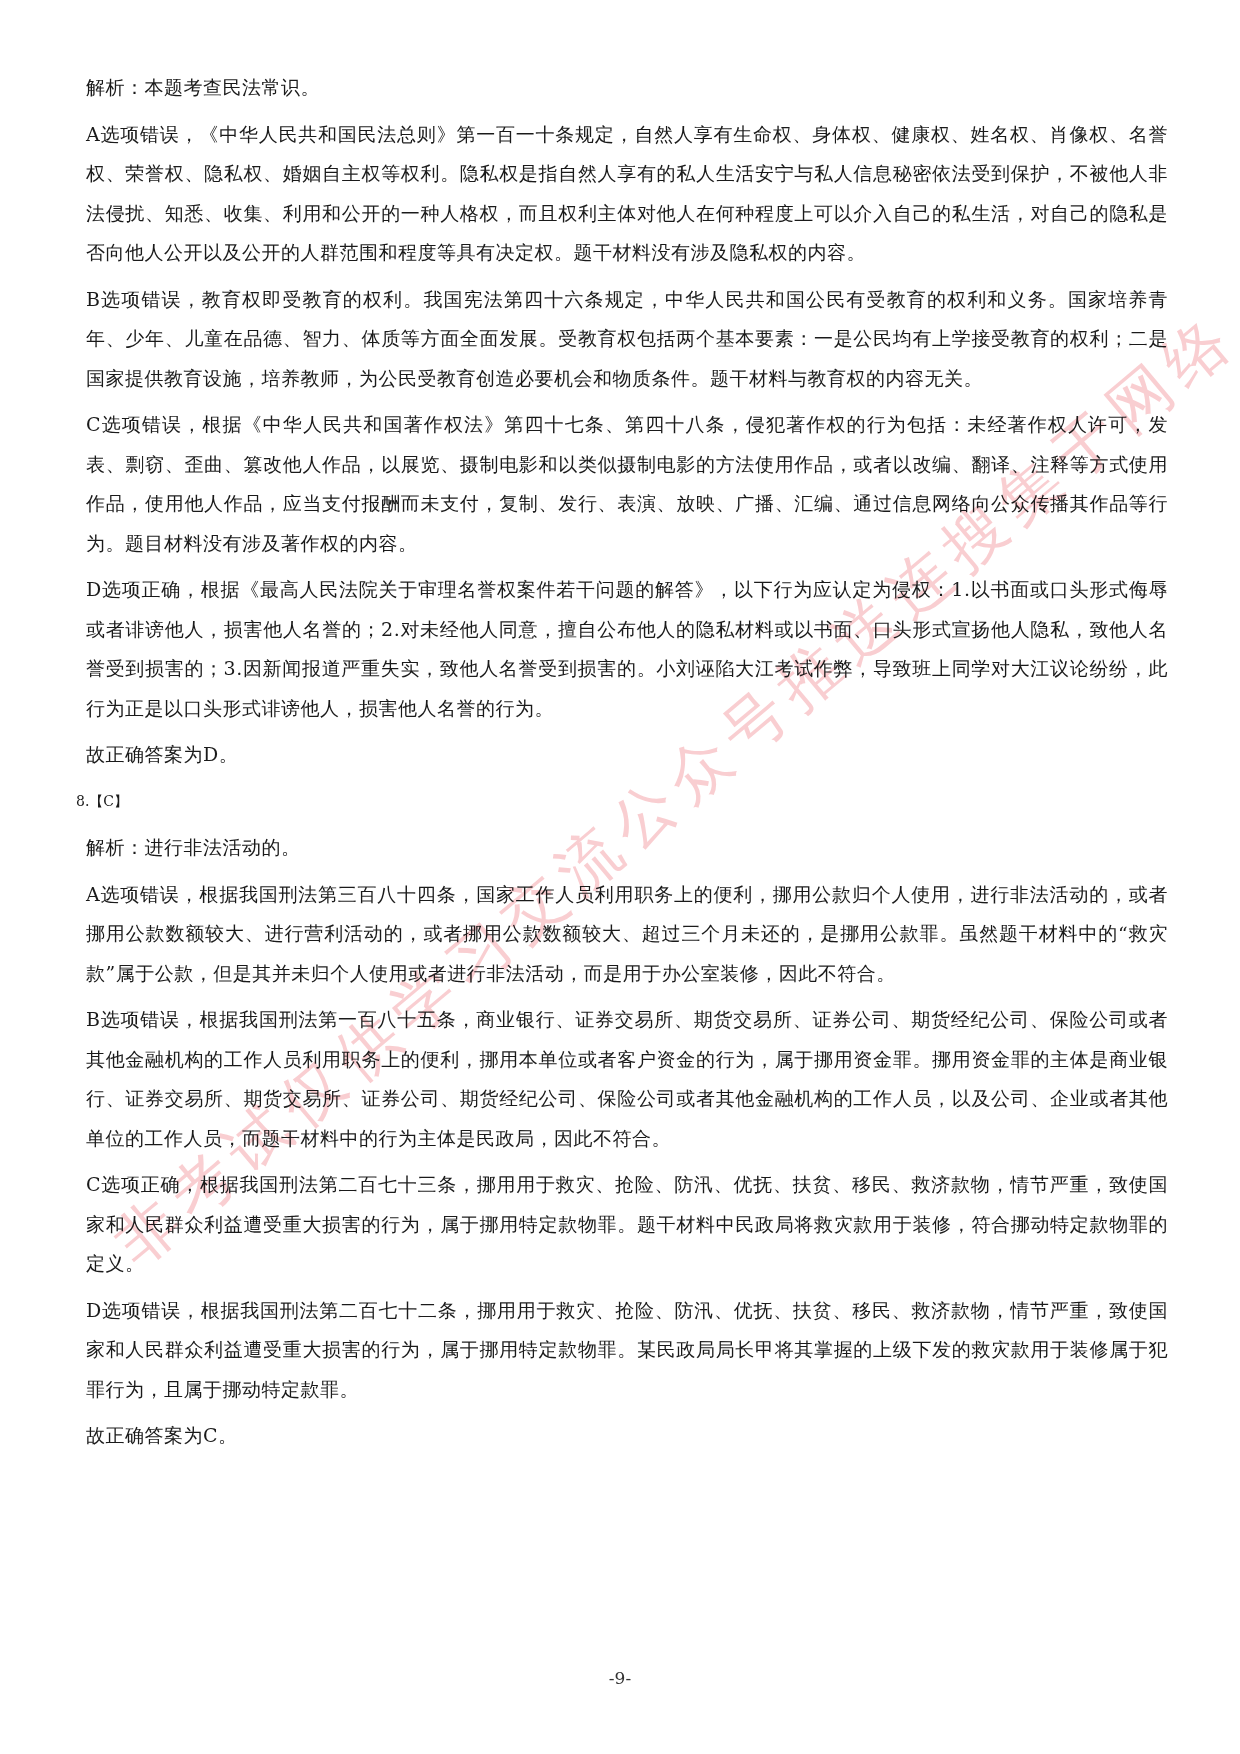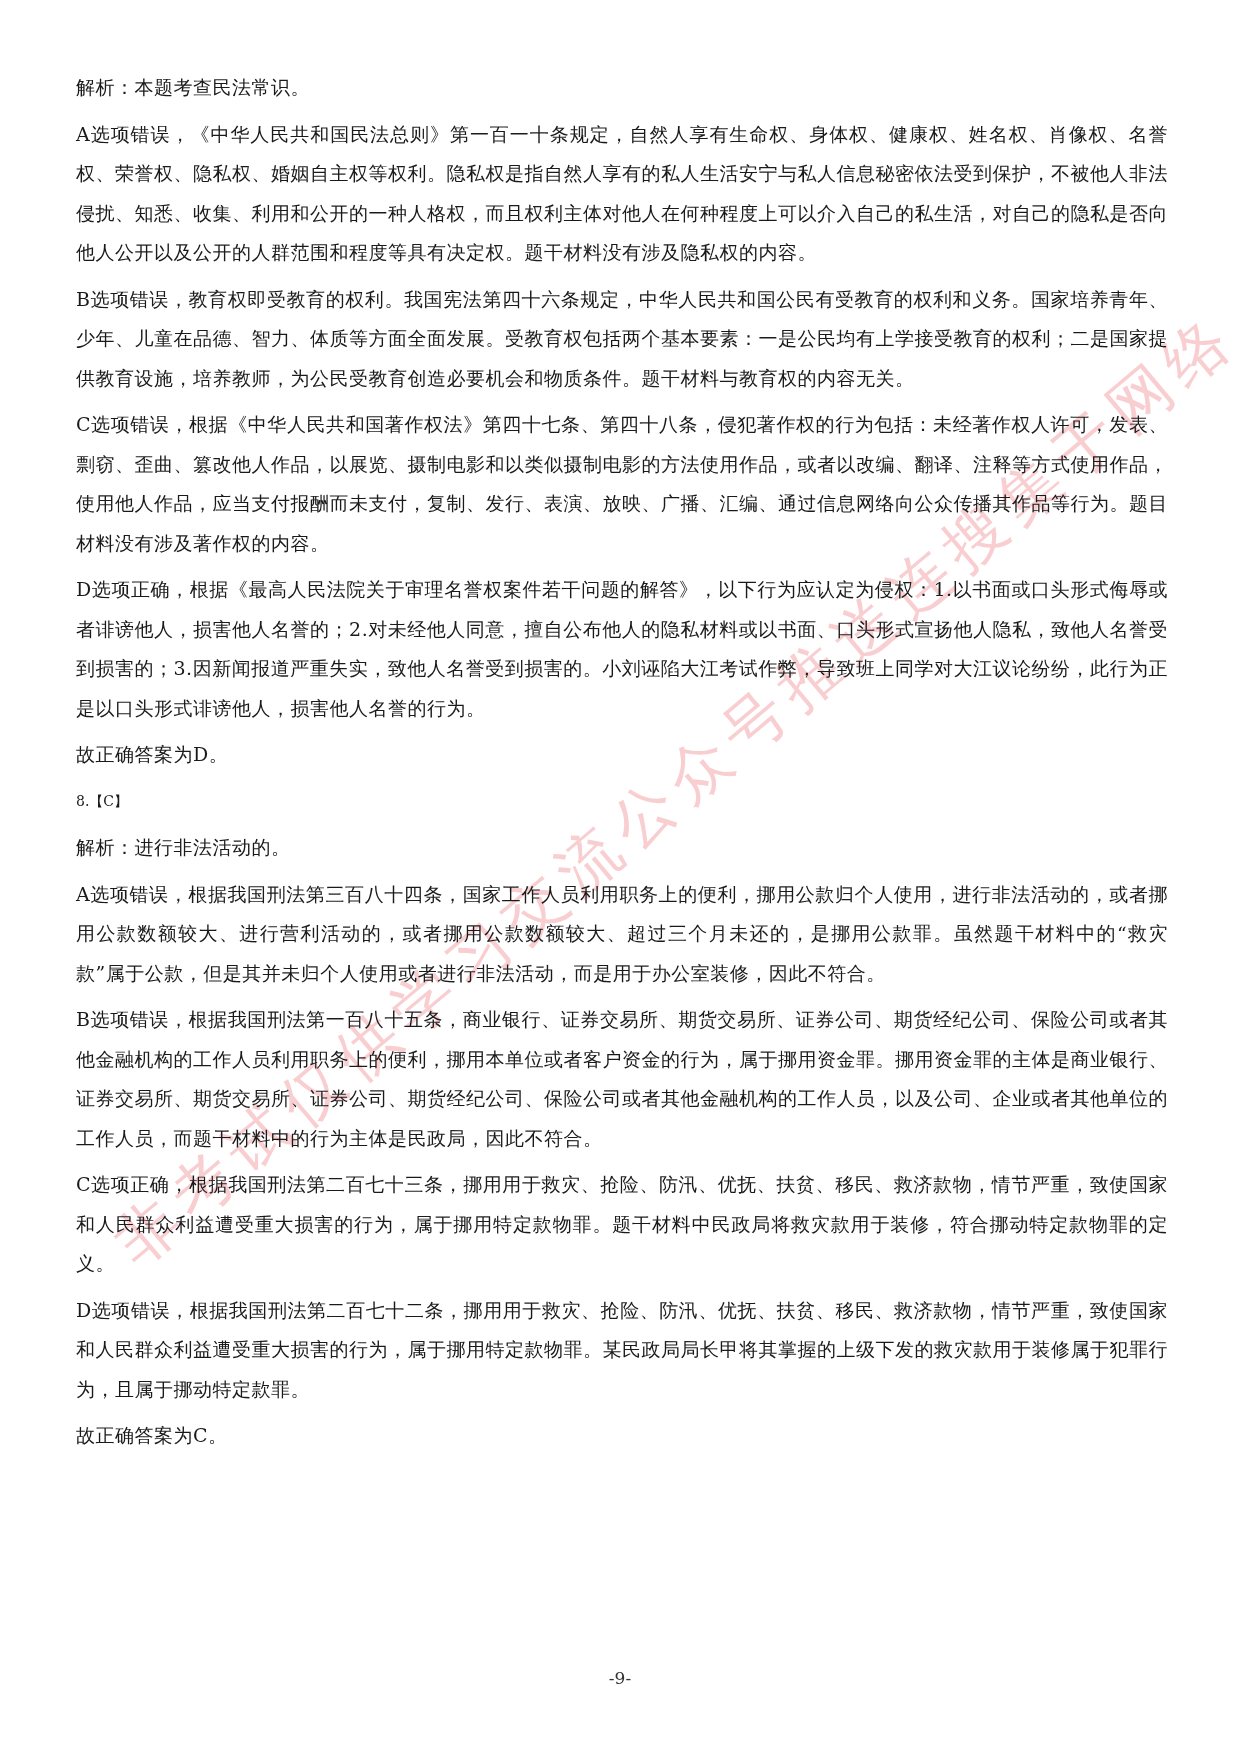--- a/index.html
+++ b/index.html
@@ -1,20 +1,20 @@
 <!DOCTYPE html>
 <html><head>
 <meta charset="utf-8">
 <style>
   html, body { margin: 0; padding: 0; background: #ffffff; }
   body { width: 1240px; height: 1754px; position: relative; overflow: hidden;
          font-family: "DejaVu Serif", "Liberation Serif", serif; color: #1a1a1a; }
   .page { position: absolute; left: 0; top: 0; width: 1240px; height: 1754px; }
   .content { position: absolute; left: 76px; top: 68px; width: 1092px; }
-  .para { font-size: 19px; line-height: 39.5px; margin: 0 0 7px 0; text-align: justify;
+  .para { font-size: 19px; line-height: 39.5px; margin: 0 0 7px 10px; text-align: justify;
           letter-spacing: 0.5px; }
   .qnum { font-size: 14px; line-height: 39.5px; margin: 0 0 7px 0; }
   .footer { position: absolute; top: 1668px; left: 0; width: 1240px; text-align: center;
             font-size: 17px; color: #333; }
   .watermark { position: absolute; left: -40px; top: 760px; width: 1400px;
                transform: rotate(-40deg); transform-origin: center;
                font-size: 62px; color: rgba(235, 80, 90, 0.28);
                font-family: "DejaVu Sans", sans-serif; letter-spacing: 10px;
                white-space: nowrap; pointer-events: none; text-align: center; }
 </style>

